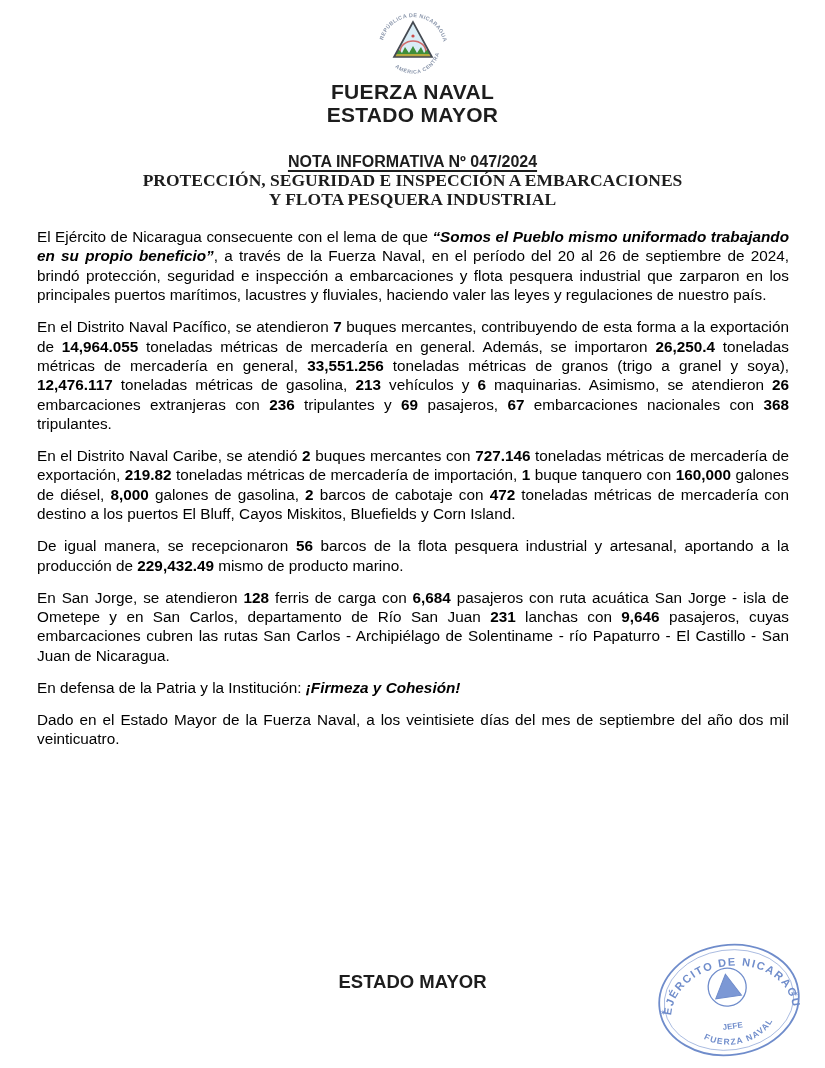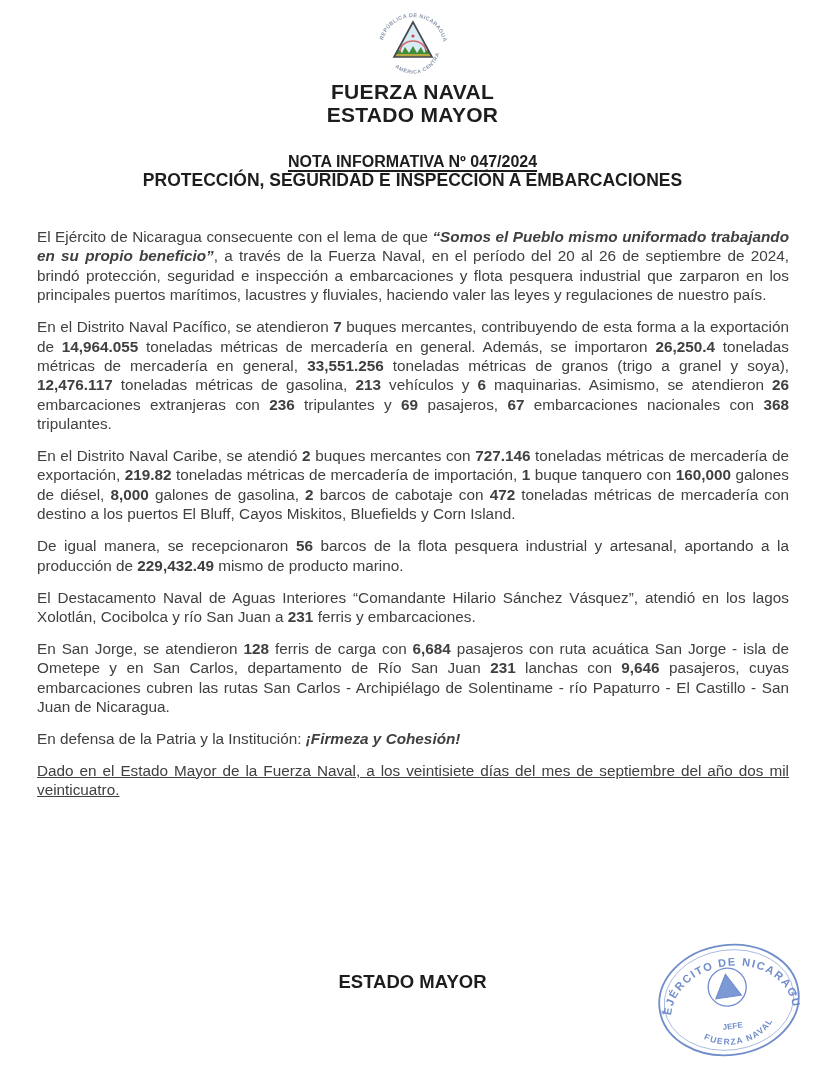--- a/index.html
+++ b/index.html
@@ -28,29 +28,30 @@
   }
   .note-number span{
     text-decoration:underline;
     text-decoration-thickness:2px;
     text-underline-offset:3px;
   }
   .doc-title{
     position:absolute;top:171px;left:0;width:100%;
     text-align:center;font-weight:bold;font-size:17.5px;line-height:19px;
     color:#1d1d1d;
+    font-family:Liberation Serif, serif;
   }
   
   .doc-body{
     position:absolute;top:227px;left:37px;right:36px;
     font-size:15.3px;line-height:19.4px;text-align:justify;
-    color:#404040;
+    color:#000000;
   }
   .doc-body p{margin:0 0 12.5px 0;}
-  .doc-body p:last-child{margin-bottom:16px;text-decoration:underline;}
+  .doc-body p:last-child{margin-bottom:16px;}
   .b{font-weight:bold;}
   .i{font-style:italic;}
   
   .footer-block{
     position:absolute;top:971px;left:0;width:100%;
     text-align:center;font-weight:bold;font-size:18.5px;line-height:21px;
     color:#1d1d1d;
   }
   .stamp{
     position:absolute;left:653px;top:940px;
@@ -91,28 +92,28 @@
     <div>FUERZA NAVAL</div>
     <div>ESTADO MAYOR</div>
   </div>
 
   <div class="note-number">
     <span>NOTA INFORMATIVA Nº 047/2024</span>
   </div>
 
   <div class="doc-title">
     <div>PROTECCIÓN, SEGURIDAD E INSPECCIÓN A EMBARCACIONES</div>
+    <div>Y FLOTA PESQUERA INDUSTRIAL</div>
   </div>
 
   <div class="doc-body" id="doc-body">
       <p><span>El Ejército de Nicaragua consecuente con el lema de que </span><span class="b i">“Somos el Pueblo mismo uniformado trabajando en su propio beneficio”</span><span>, a través de la Fuerza Naval, en el período del 20 al 26 de septiembre de 2024, brindó protección, seguridad e inspección a embarcaciones y flota pesquera industrial que zarparon en los principales puertos marítimos, lacustres y fluviales, haciendo valer las leyes y regulaciones de nuestro país.</span></p>
       <p><span>En el Distrito Naval Pacífico, se atendieron </span><span class="b">7</span><span> buques mercantes, contribuyendo de esta forma a la exportación de </span><span class="b">14,964.055</span><span> toneladas métricas de mercadería en general. Además, se importaron </span><span class="b">26,250.4</span><span> toneladas métricas de mercadería en general, </span><span class="b">33,551.256</span><span> toneladas métricas de granos (trigo a granel y soya), </span><span class="b">12,476.117</span><span> toneladas métricas de gasolina, </span><span class="b">213</span><span> vehículos y </span><span class="b">6</span><span> maquinarias. Asimismo, se atendieron </span><span class="b">26</span><span> embarcaciones extranjeras con </span><span class="b">236</span><span> tripulantes y </span><span class="b">69</span><span> pasajeros, </span><span class="b">67</span><span> embarcaciones nacionales con </span><span class="b">368</span><span> tripulantes.</span></p>
       <p><span>En el Distrito Naval Caribe, se atendió </span><span class="b">2</span><span> buques mercantes con </span><span class="b">727.146</span><span> toneladas métricas de mercadería de exportación, </span><span class="b">219.82</span><span> toneladas métricas de mercadería de importación, </span><span class="b">1</span><span> buque tanquero con </span><span class="b">160,000</span><span> galones de diésel, </span><span class="b">8,000</span><span> galones de gasolina, </span><span class="b">2</span><span> barcos de cabotaje con </span><span class="b">472</span><span> toneladas métricas de mercadería con destino a los puertos El Bluff, Cayos Miskitos, Bluefields y Corn Island.</span></p>
       <p><span>De igual manera, se recepcionaron </span><span class="b">56</span><span> barcos de la flota pesquera industrial y artesanal, aportando a la producción de </span><span class="b">229,432.49</span><span> mismo de producto marino.</span></p>
-      <p><span>El Destacamento Naval de Aguas Interiores “Comandante Hilario Sánchez Vásquez”, atendió en los lagos Xolotlán, Cocibolca y río San Juan a </span><span class="b">231</span><span> ferris y embarcaciones.</span></p>
       <p><span>En San Jorge, se atendieron </span><span class="b">128</span><span> ferris de carga con </span><span class="b">6,684</span><span> pasajeros con ruta acuática San Jorge - isla de Ometepe y en San Carlos, departamento de Río San Juan </span><span class="b">231</span><span> lanchas con </span><span class="b">9,646</span><span> pasajeros, cuyas embarcaciones cubren las rutas San Carlos - Archipiélago de Solentiname - río Papaturro - El Castillo - San Juan de Nicaragua.</span></p>
       <p><span>En defensa de la Patria y la Institución: </span><span class="b i">¡Firmeza y Cohesión!</span></p>
       <p><span>Dado en el Estado Mayor de la Fuerza Naval, a los veintisiete días del mes de septiembre del año dos mil veinticuatro.</span></p>
     </div>
 
   <div class="footer-block">
     <div>ESTADO MAYOR</div>
   </div>
 
   <svg class="stamp" viewBox="0 0 152 120" xmlns="http://www.w3.org/2000/svg">

